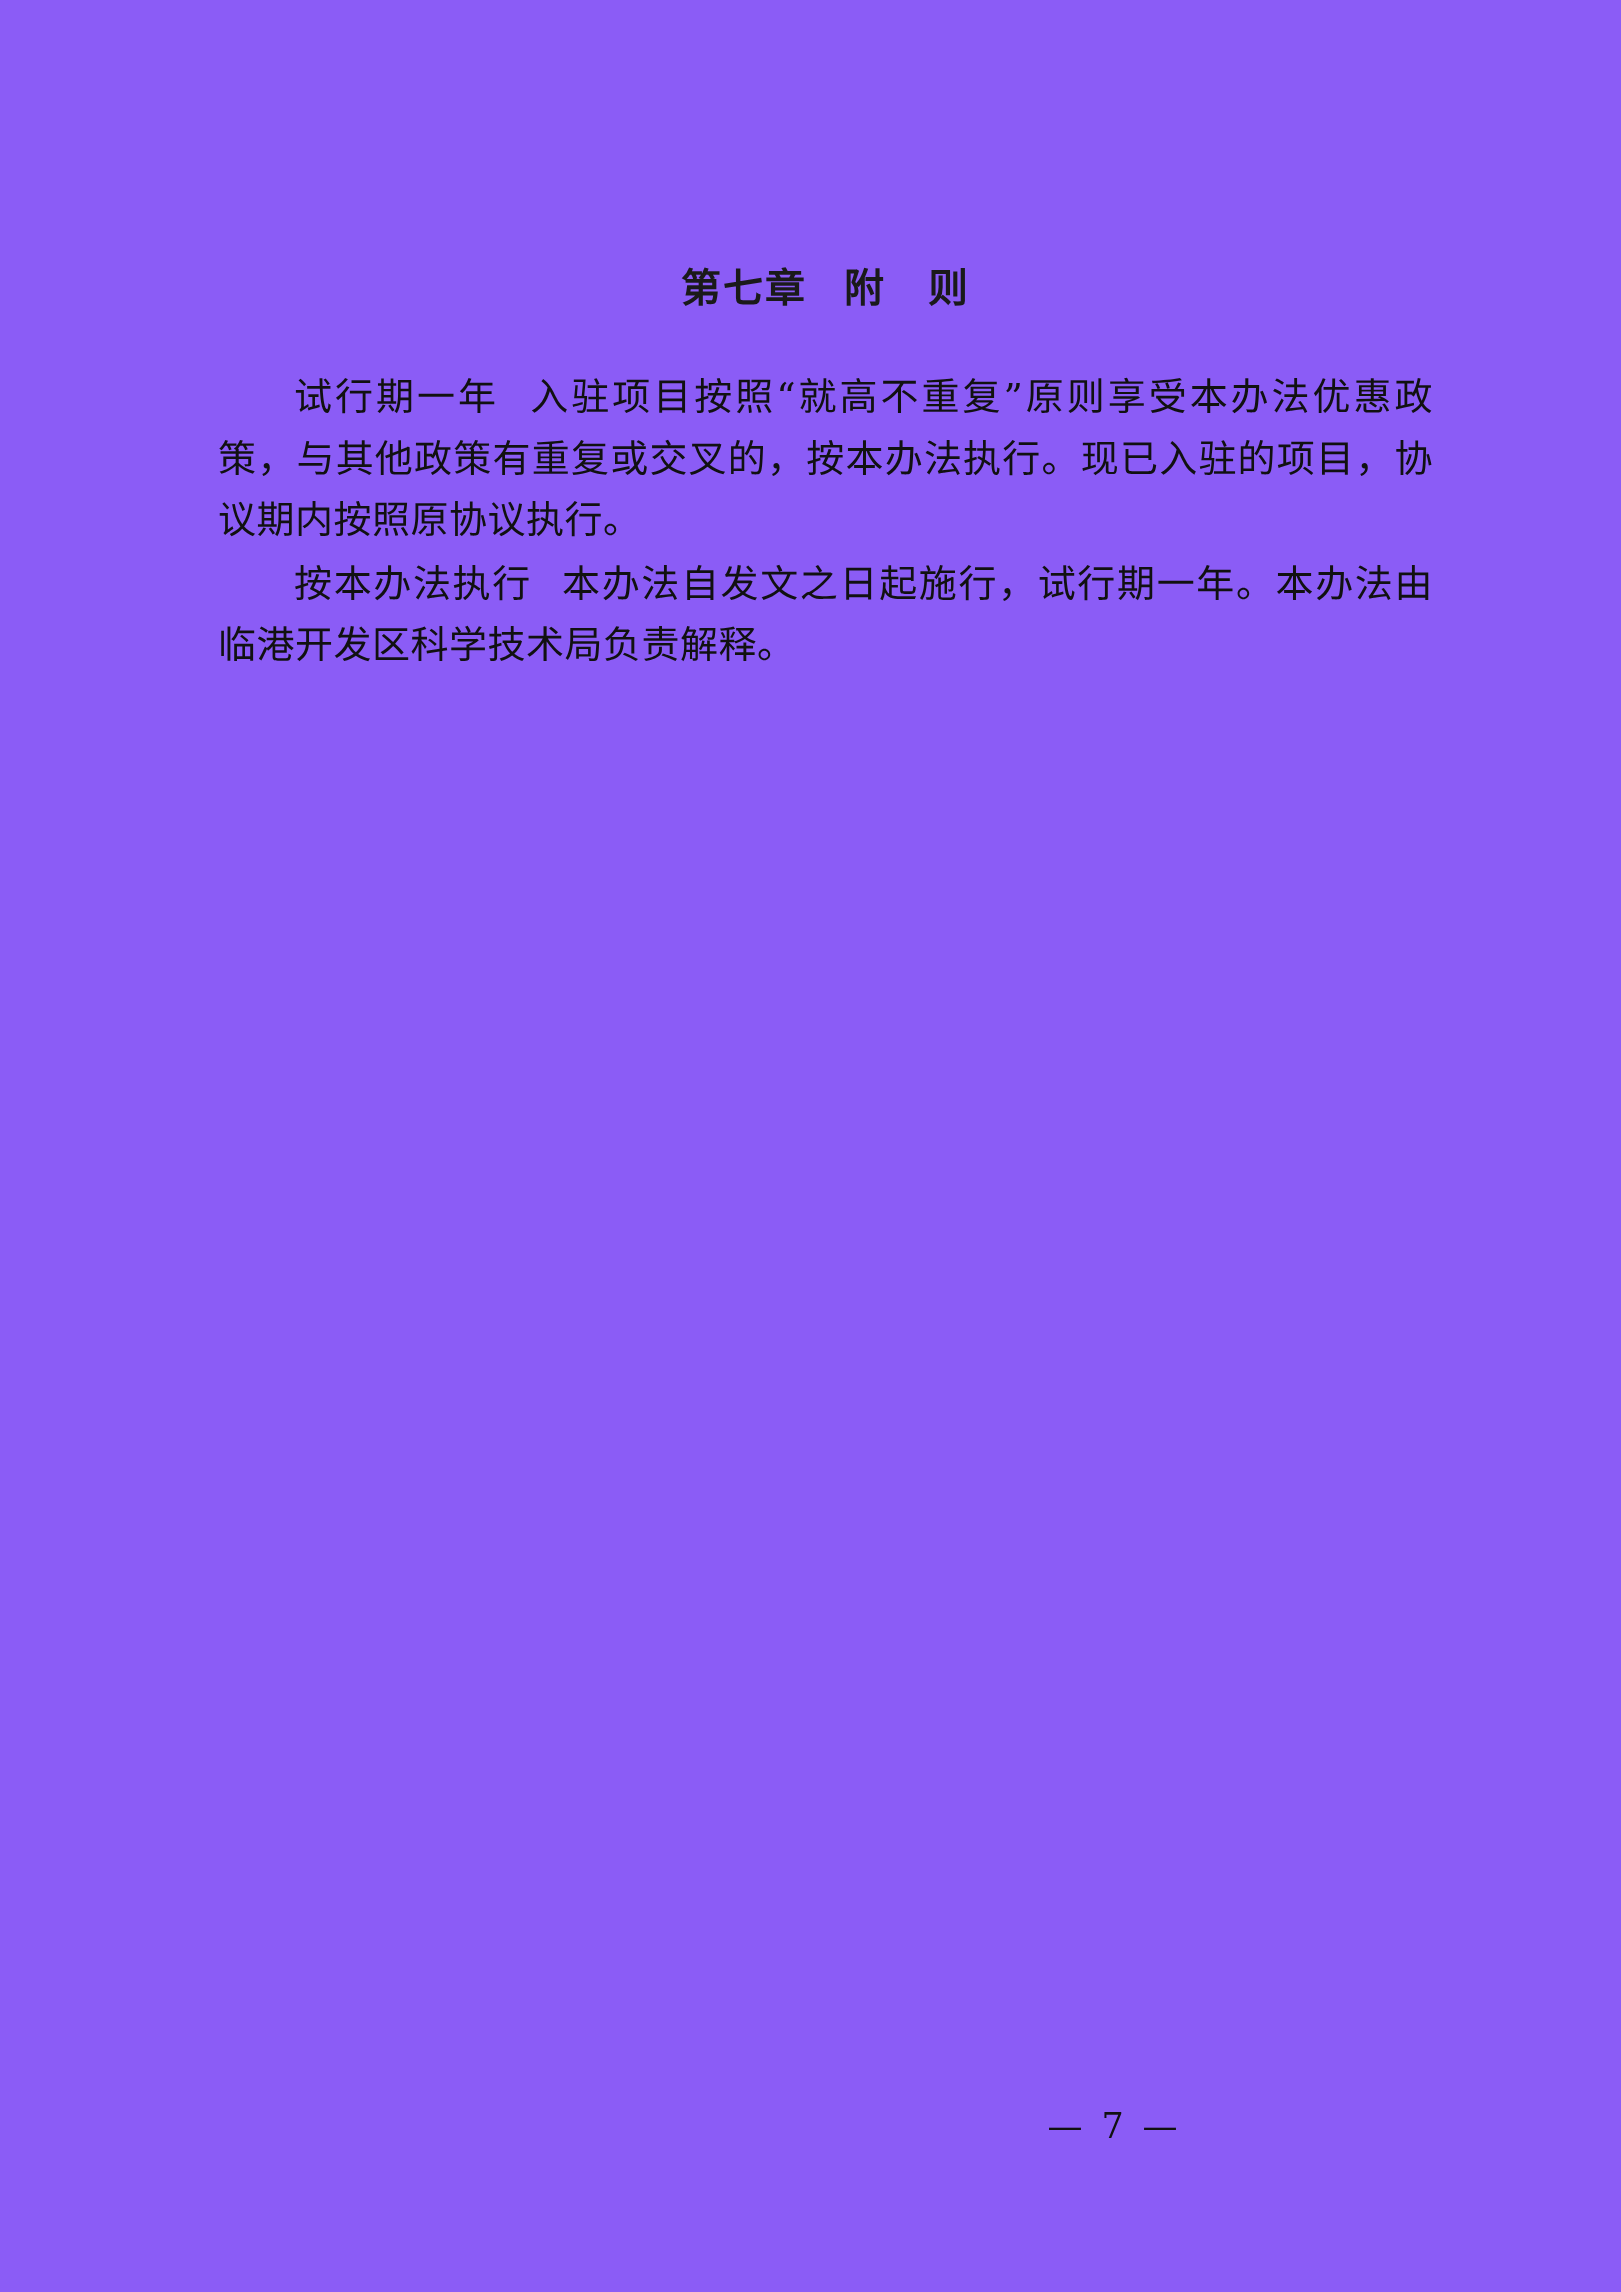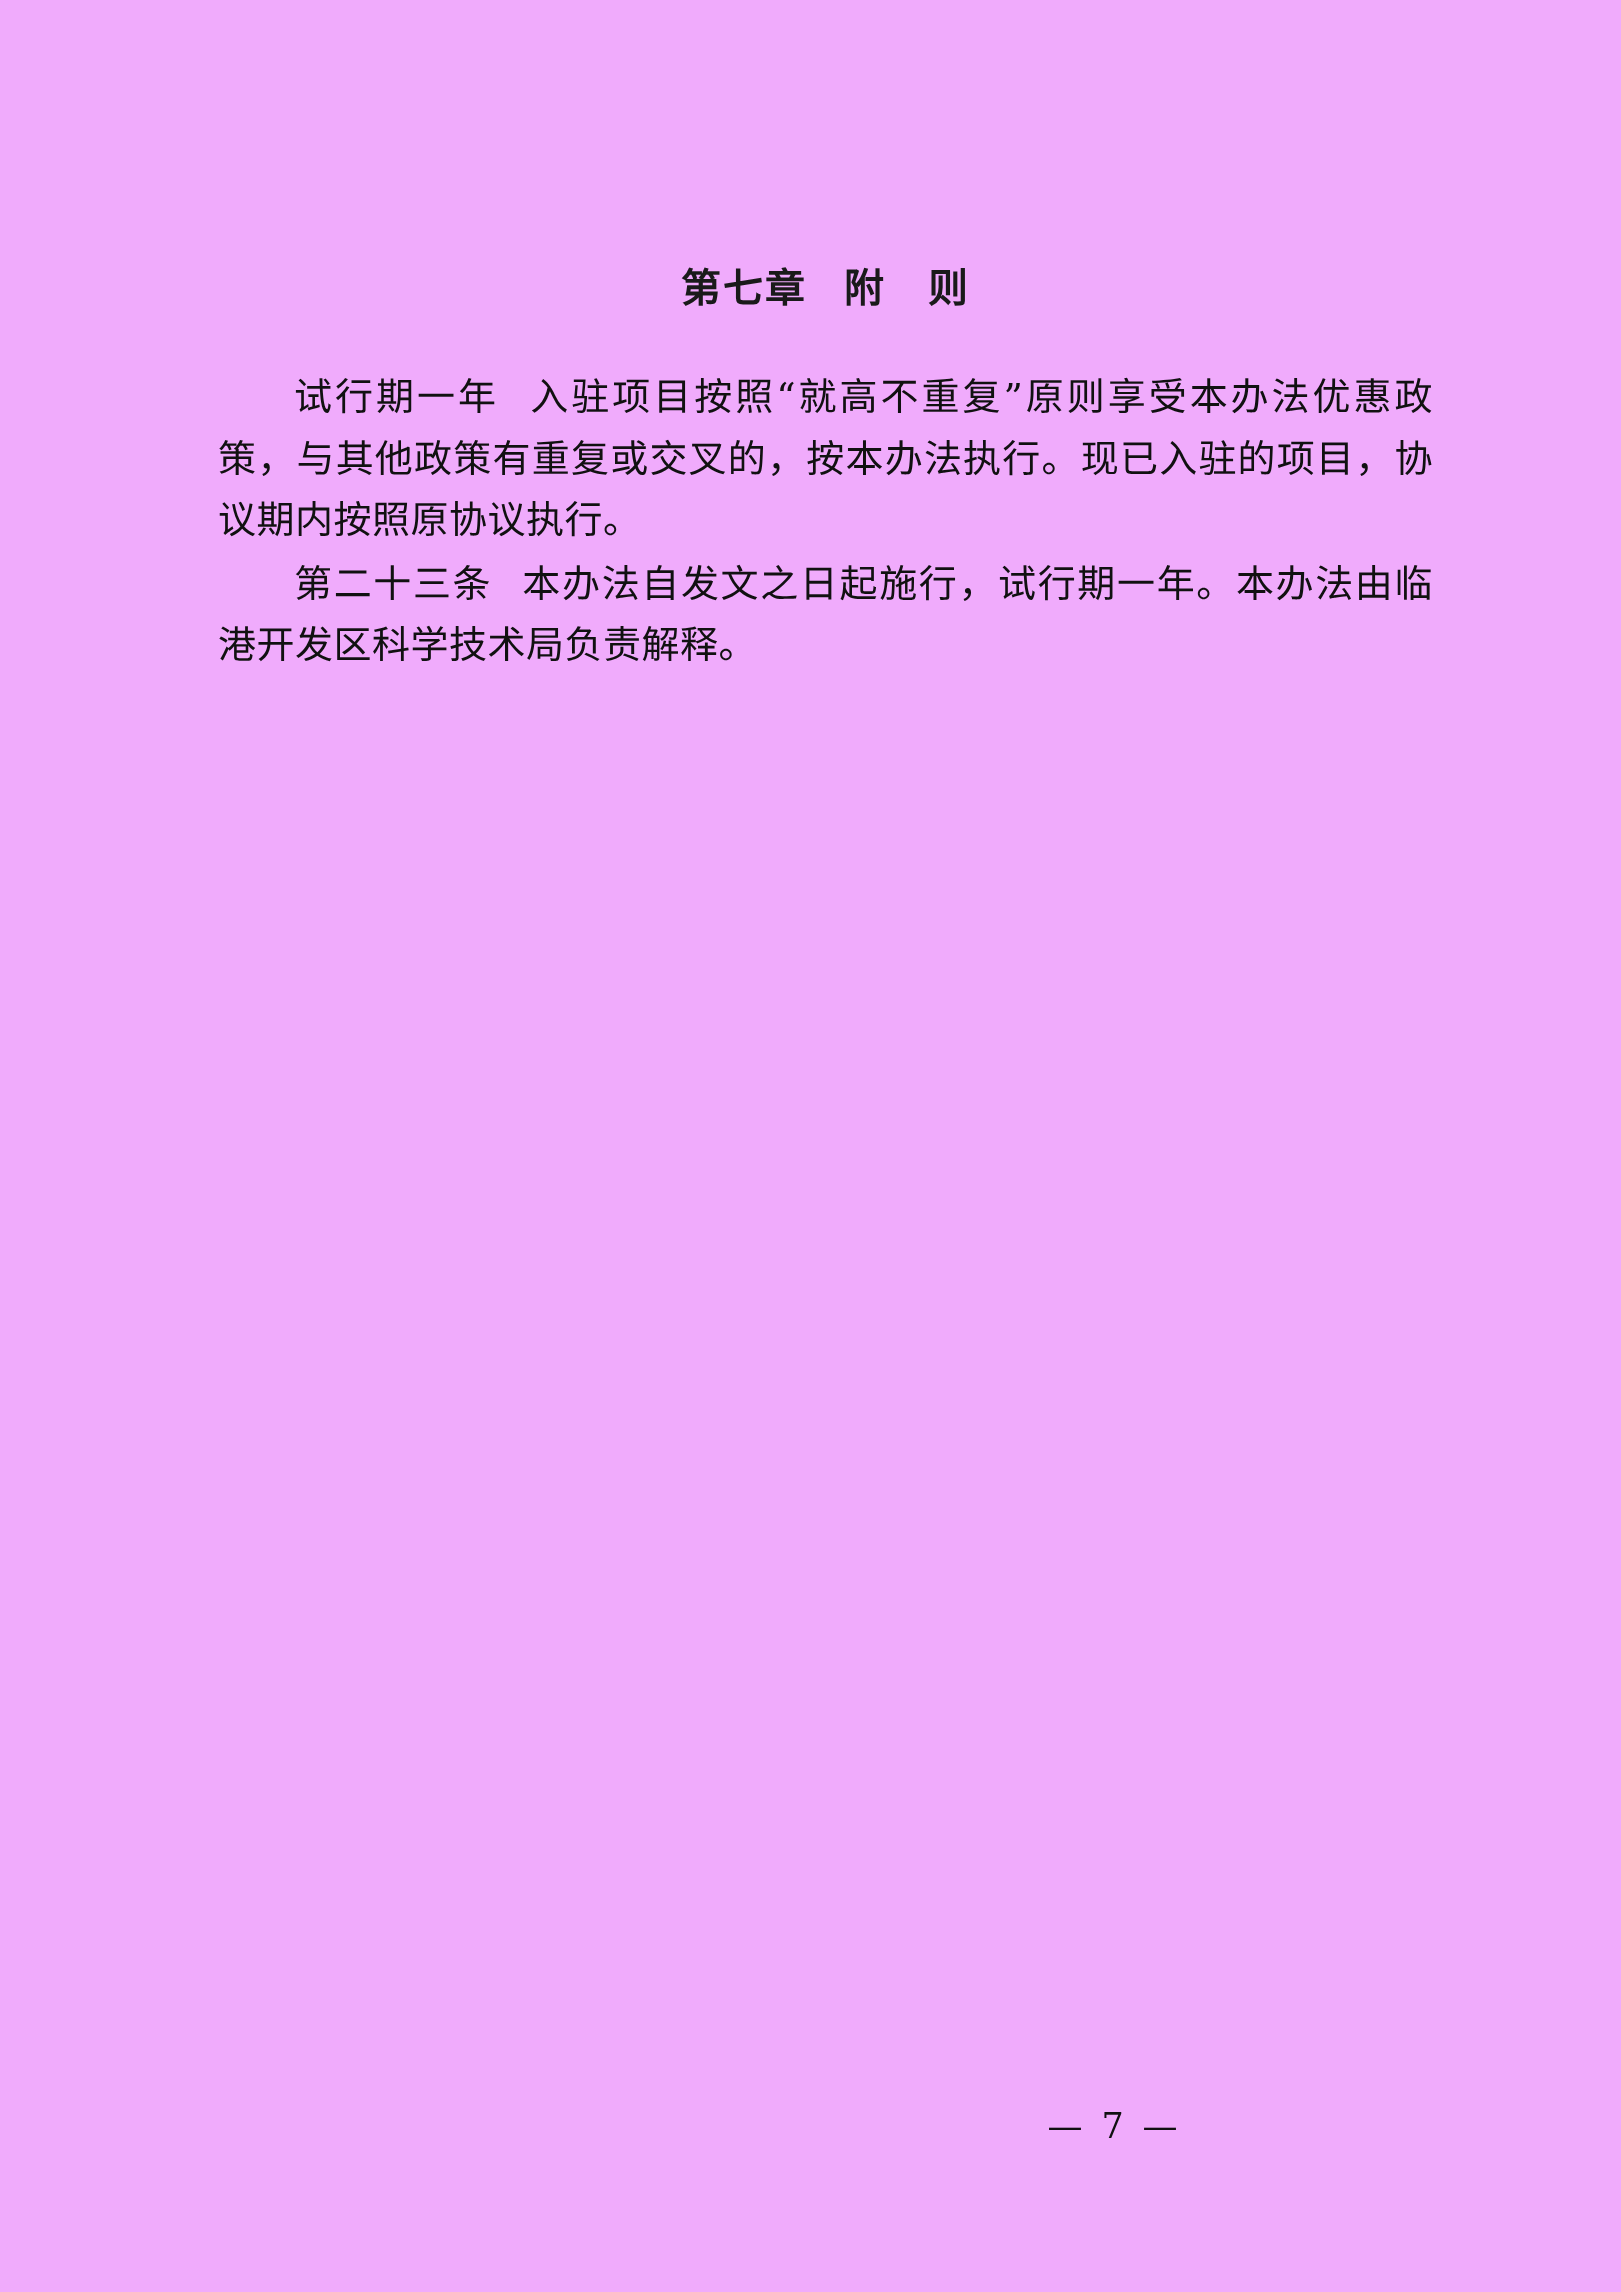--- a/index.html
+++ b/index.html
@@ -5,21 +5,21 @@
 <style>
   html, body {
     margin: 0;
     padding: 0;
     background: #ffffff;
   }
   .page {
     position: relative;
     width: 1621px;
     height: 2293px;
-    background: #f0abfc;
+    background: #8b5cf6;
     box-sizing: border-box;
     overflow: hidden;
   }
   .content {
     position: absolute;
     left: 218px;
     top: 260px;
     width: 1215px;
   }
   .chapter-heading {
@@ -80,21 +80,21 @@
 
     <h1 class="chapter-heading">
       <span>第七章</span><span class="gap"></span><span>附　则</span>
     </h1>
 
     <p class="para">
       <span class="lead">试行期一年</span><span class="lead-space"></span><span>入驻项目按照“就高不重复”原则享受本办法优惠政策，与其他政策有重复或交叉的，按本办法执行。现已入驻的项目，协议期内按照原协议执行。</span>
     </p>
 
     <p class="para">
-      <span class="lead">第二十三条</span><span class="lead-space"></span><span>本办法自发文之日起施行，试行期一年。本办法由临港开发区科学技术局负责解释。</span>
+      <span class="lead">按本办法执行</span><span class="lead-space"></span><span>本办法自发文之日起施行，试行期一年。本办法由临港开发区科学技术局负责解释。</span>
     </p>
 
   </div>
 
   <div class="page-number">
     <span class="page-number-inner">— 7 —</span>
   </div>
 
 </div>
 

